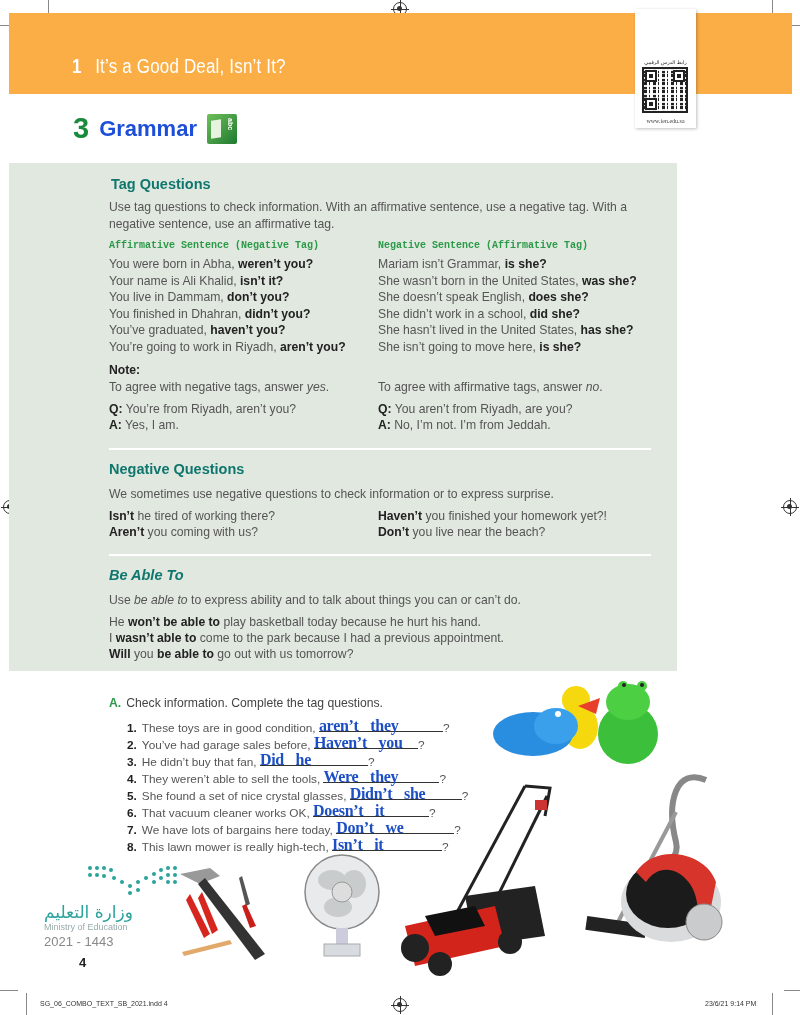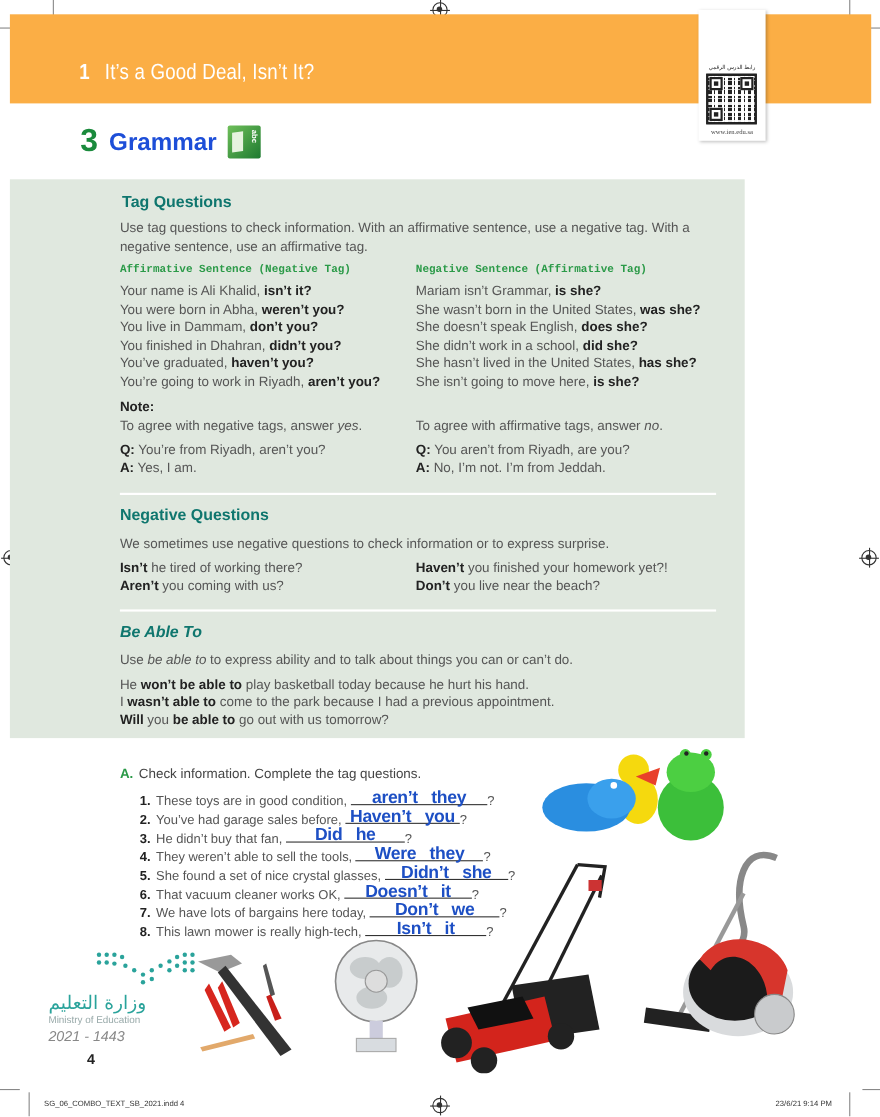--- a/index.html
+++ b/index.html
@@ -41,26 +41,26 @@
   .green-head { font-size: 10px; font-weight: bold; color: #2b9a48; font-family: Liberation Mono, monospace; }
   .row { font-size: 12.2px; color: #555; line-height: 16.5px; white-space: nowrap; }
   .col { position: absolute; }
   .divider { position: absolute; left: 109px; width: 542px; height: 2px; background: #fff; }
 
   .ex-head { position: absolute; left: 109px; top: 696px; font-size: 12.2px; color: #444; }
   .ex-head .letter { color: #2b9a48; font-weight: bold; margin-right: 5px; }
   .ex-row { position: absolute; left: 127px; font-size: 11.8px; color: #555; white-space: nowrap; }
   .ex-row .n { font-weight: bold; color: #222; margin-right: 5px; }
   .blank { display: inline-block; position: relative; border-bottom: 1px solid #333; height: 14px; vertical-align: baseline; }
-  .ans { position: absolute; left: 0; right: 0; bottom: -4px; text-align: center; font-size: 16px; font-weight: bold; color: #1d4fc4; font-family: Liberation Sans, sans-serif; white-space: nowrap; letter-spacing: -0.3px; word-spacing: 8px; }
+  .ans { position: absolute; left: 0; right: 0; bottom: -4px; text-align: left; font-size: 16px; font-weight: bold; color: #1d4fc4; font-family: Liberation Serif, serif; white-space: nowrap; letter-spacing: -0.3px; word-spacing: 8px; }
   .dots { position: absolute; left: 88px; top: 866px; width: 90px; height: 30px; }
   .dots span { position: absolute; width: 4px; height: 4px; border-radius: 50%; background: #2aa39b; }
   .ministry-ar { position: absolute; left: 44px; top: 902px; font-size: 17px; color: #2aa39b; font-family: "DejaVu Sans", sans-serif; }
   .ministry-en { position: absolute; left: 44px; top: 922px; font-size: 9px; color: #9aa; }
-  .years { position: absolute; left: 44px; top: 934px; font-size: 13px; color: #888; font-style: italic; }
+  .years { position: absolute; left: 44px; top: 934px; font-size: 13px; color: #888; }
   .page-num { position: absolute; left: 79px; top: 955px; font-size: 13px; font-weight: bold; color: #222; }
   .slug-left { position: absolute; left: 40px; top: 1000px; font-size: 7px; color: #333; }
   .slug-right { position: absolute; left: 705px; top: 1000px; font-size: 7px; color: #333; }
 
   .img { position: absolute; }
 </style>
 </head>
 <body>
 
 <div class="crop" style="left:48px;top:0;width:1px;height:22px"></div>
@@ -108,22 +108,22 @@
 
 <div class="grammar-box"></div>
 
 <div class="h-sub" style="position:absolute;left:111px;top:176px">Tag Questions</div>
 <div class="p" style="position:absolute;left:109px;top:199px;width:520px">Use tag questions to check information. With an affirmative sentence, use a negative tag. With a negative sentence, use an affirmative tag.</div>
 
 <div class="green-head" style="position:absolute;left:109px;top:240px">Affirmative Sentence (Negative Tag)</div>
 <div class="green-head" style="position:absolute;left:378px;top:240px">Negative Sentence (Affirmative Tag)</div>
 
 <div class="col" style="left:109px;top:256px">
+  <div class="row"><span>You were born in Abha, </span><b>weren’t you?</b></div>
   <div class="row"><span>Your name is Ali Khalid, </span><b>isn’t it?</b></div>
-  <div class="row"><span>You were born in Abha, </span><b>weren’t you?</b></div>
   <div class="row"><span>You live in Dammam, </span><b>don’t you?</b></div>
   <div class="row"><span>You finished in Dhahran, </span><b>didn’t you?</b></div>
   <div class="row"><span>You’ve graduated, </span><b>haven’t you?</b></div>
   <div class="row"><span>You’re going to work in Riyadh, </span><b>aren’t you?</b></div>
 </div>
 
 <div class="col" style="left:378px;top:256px">
   <div class="row"><span>Mariam isn’t Grammar, </span><b>is she?</b></div>
   <div class="row"><span>She wasn’t born in the United States, </span><b>was she?</b></div>
   <div class="row"><span>She doesn’t speak English, </span><b>does she?</b></div>

